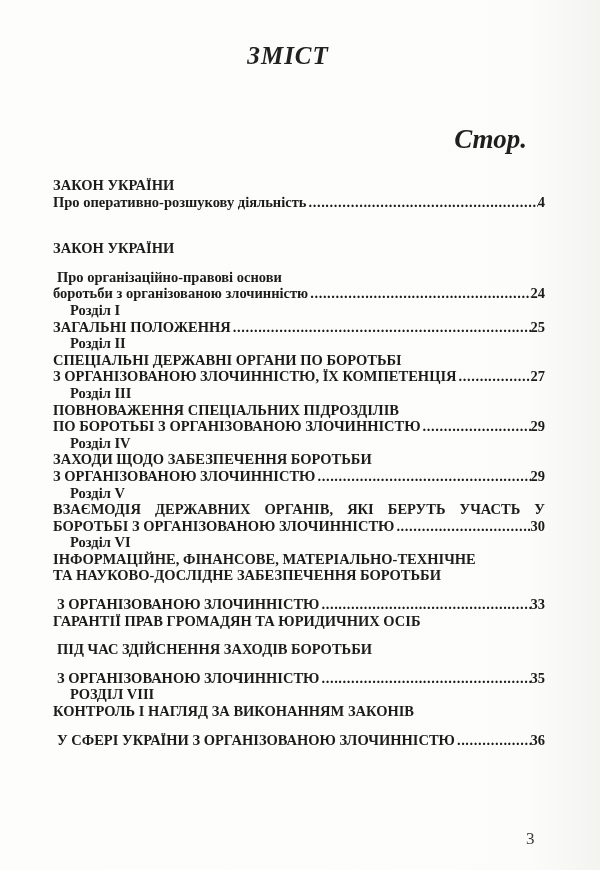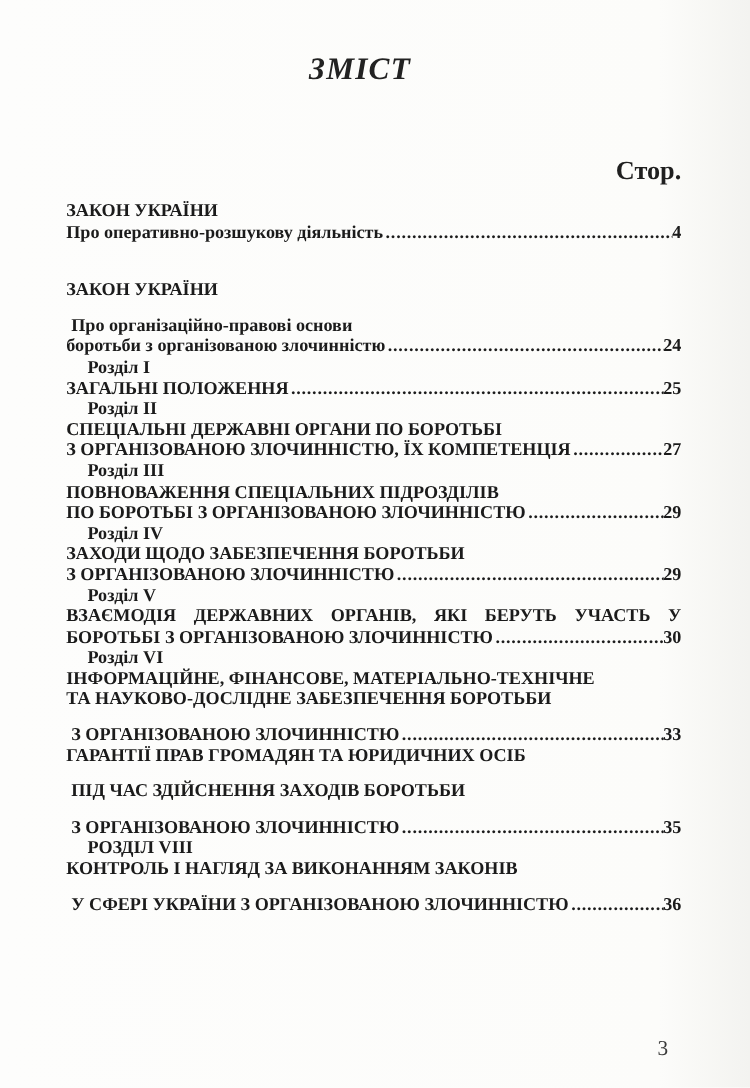--- a/index.html
+++ b/index.html
@@ -26,30 +26,31 @@
     text-align: center;
     font-size: 25px;
     font-weight: 700;
     font-style: italic;
     letter-spacing: 1px;
     color: #222;
   }
   .stor {
     position: absolute;
     top: 124px;
-    left: 53px;
+    left: 35px;
     width: 492px;
     text-align: right;
-    font-size: 21px;
+    font-size: 27px;
     font-weight: 700;
+    font-style: italic;
     color: #1f1f1f;
   }
   .toc {
     position: absolute;
-    top: 161px;
+    top: 177px;
     left: 53px;
     width: 492px;
     font-size: 14.5px;
     font-weight: 700;
     color: #1b1b1b;
   }
   .line {
     display: flex;
     align-items: baseline;
     line-height: 16.6px;

